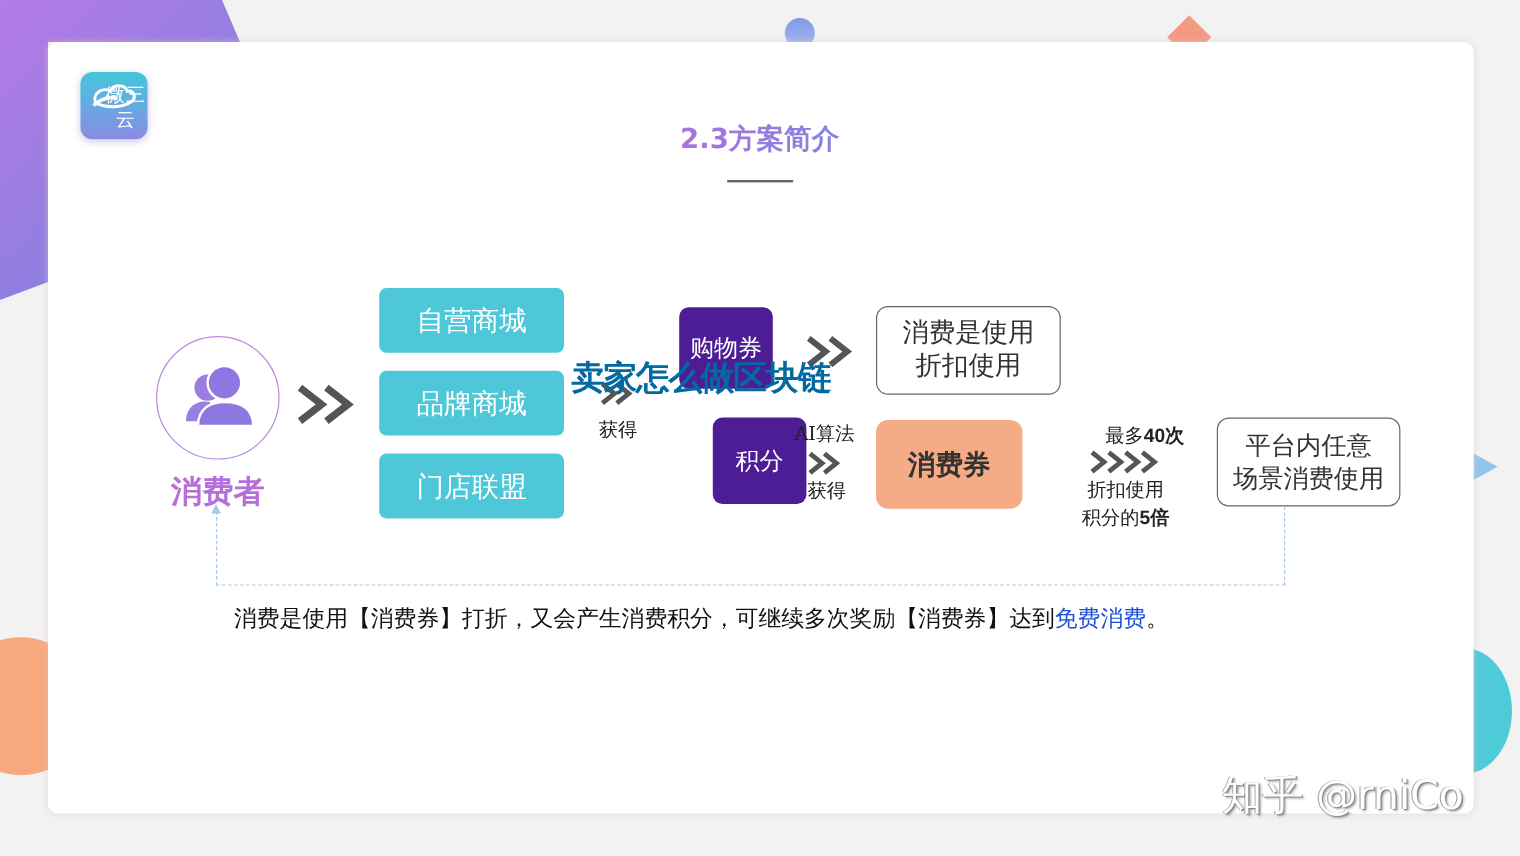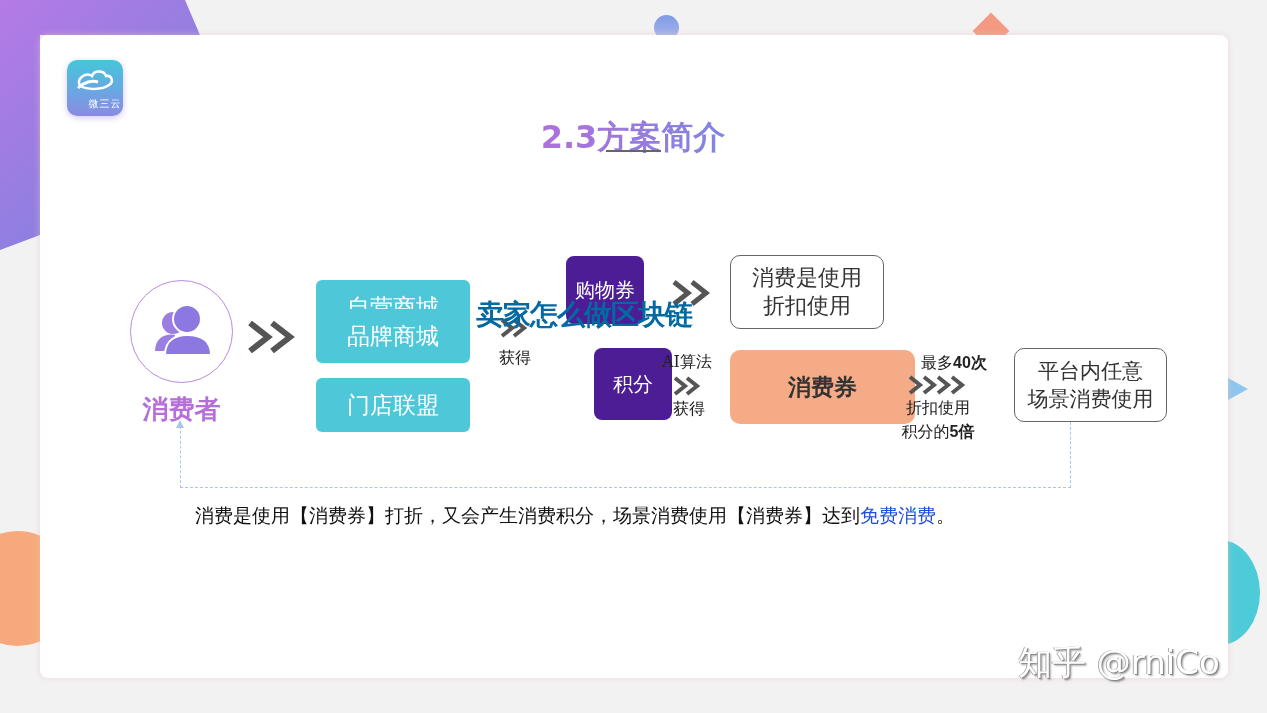--- a/index.html
+++ b/index.html
@@ -45,25 +45,25 @@
       position: absolute; left: 67px; top: 60px; width: 56px; height: 56px;
       border-radius: 10px;
       background: linear-gradient(180deg, #45c6d8 0%, #6aa7e3 55%, #8a8be0 100%);
       box-shadow: 0 2px 6px rgba(150,120,220,0.4);
       color: #fff; text-align: center;
     }
     .logo .cloud {
       position: absolute; left: 9px; top: 8px; width: 38px; height: 24px;
     }
     .logo .logo-text {
-      position: absolute; left: 0; right: 0; bottom: 5px; font-size: 10px; letter-spacing: 1px; padding-left: 20px;
+      position: absolute; left: 0; right: 0; bottom: 5px; font-size: 16px; letter-spacing: 1px; padding-left: 20px;
     }
     .title {
-      position: absolute; left: 538px; top: 116px; width: 190px; text-align: center;
-      font-size: 32px; font-weight: bold;
+      position: absolute; left: 538px; top: 100px; width: 190px; text-align: center;
+      font-size: 23px; font-weight: bold;
       background: linear-gradient(90deg, #b06fdc, #7f86e0);
       -webkit-background-clip: text; background-clip: text; color: transparent;
     }
     .title-rule {
       position: absolute; left: 606px; top: 150px; width: 55px; height: 2px; background: #666;
     }
     .consumer-circle {
       position: absolute; left: 130px; top: 280px; width: 103px; height: 103px;
       border-radius: 50%; border: 1.5px solid #b98ae0;
     }
@@ -85,21 +85,21 @@
       position: absolute; left: 566px; width: 78px; border-radius: 8px;
       background: #4c1d95; color: #fff; font-weight: normal; font-size: 20px;
       display: flex; align-items: center; justify-content: center;
     }
     .outline-box {
       position: absolute; border: 1.5px solid #666; border-radius: 10px; background: #fff;
       color: #333; font-size: 22px; text-align: center; line-height: 28px;
       display: flex; flex-direction: column; align-items: center; justify-content: center;
     }
     .voucher {
-      position: absolute; left: 730px; top: 350px; width: 185px; height: 74px;
+      position: absolute; left: 730px; top: 350px; width: 122px; height: 74px;
       border-radius: 10px; background: #f5ab86; color: #333; font-size: 23px; font-weight: bold;
       display: flex; align-items: center; justify-content: center;
     }
     .serif-note {
       position: absolute; font-family: "DejaVu Serif", "Liberation Serif", serif;
       color: #222; font-size: 16px; text-align: center; line-height: 24px;
     }
     .serif-note b { font-family: "Liberation Sans", sans-serif; }
     .dash-v {
       position: absolute; border-left: 1.5px dashed #a8c8ea;
@@ -162,21 +162,21 @@
 </div>
 <div class="consumer-label">消费者</div>
 
 <div class="chev" style="left:248px; top:320px;">
   <svg width="52" height="34" viewBox="0 0 52 34">
     <path d="M2 3 L20 17 L2 31" fill="none" stroke="#555" stroke-width="6"></path>
     <path d="M24 3 L42 17 L24 31" fill="none" stroke="#555" stroke-width="6"></path>
   </svg>
 </div>
 
-<div class="mall" style="top:240px;margin-top:40px;">自营商城</div>
+<div class="mall" style="top:240px;">自营商城</div>
 <div class="mall" style="top:309px;font-family:Liberation Serif, serif;">品牌商城</div>
 <div class="mall" style="top:378px;">门店联盟</div>
 
 <div class="chev" style="left:500px; top:318px;">
   <svg width="30" height="20" viewBox="0 0 30 20">
     <path d="M2 2 L12 10 L2 18" fill="none" stroke="#555" stroke-width="4"></path>
     <path d="M14 2 L24 10 L14 18" fill="none" stroke="#555" stroke-width="4"></path>
   </svg>
 </div>
 <div class="serif-note" style="left:492px; top:346px; width:46px;">获得</div>
@@ -227,18 +227,18 @@
   <span>平台内任意</span>
   <span>场景消费使用</span>
 </div>
 
 <div class="dash-v" style="left:1070px; top:422px; height:66px;"></div>
 <div class="dash-h" style="left:180px; top:487px; width:891px;"></div>
 <div class="dash-v" style="left:180px; top:426px; height:62px;"></div>
 <div class="arrow-up"></div>
 
 <div class="bottom-text">
-  <span>消费是使用【消费券】打折，又会产生消费积分，场景消费使用【消费券】达到</span><span class="hl">免费消费</span><span>。</span>
+  <span>消费是使用【消费券】打折，又会产生消费积分，可继续多次奖励【消费券】达到</span><span class="hl">免费消费</span><span>。</span>
 </div>
 
 <div class="overlay">卖家怎么做区块链</div>
 
 <div class="watermark">知乎 @rniCo</div>
 
 </body></html>

